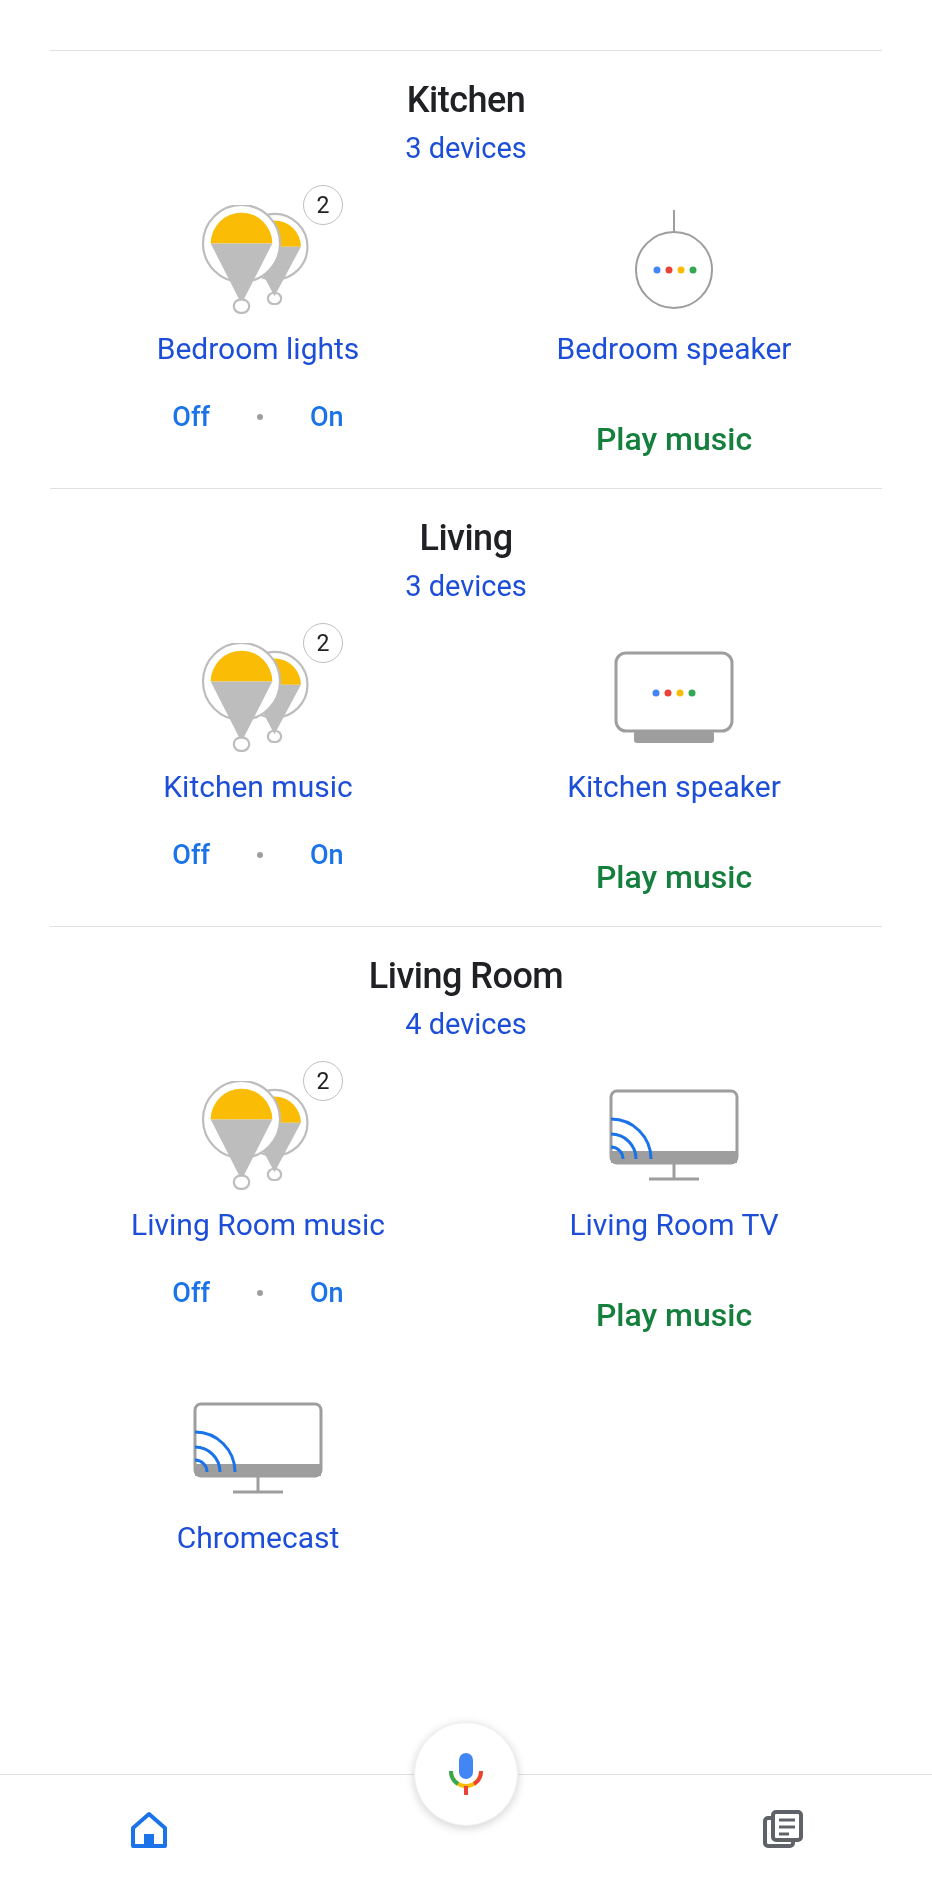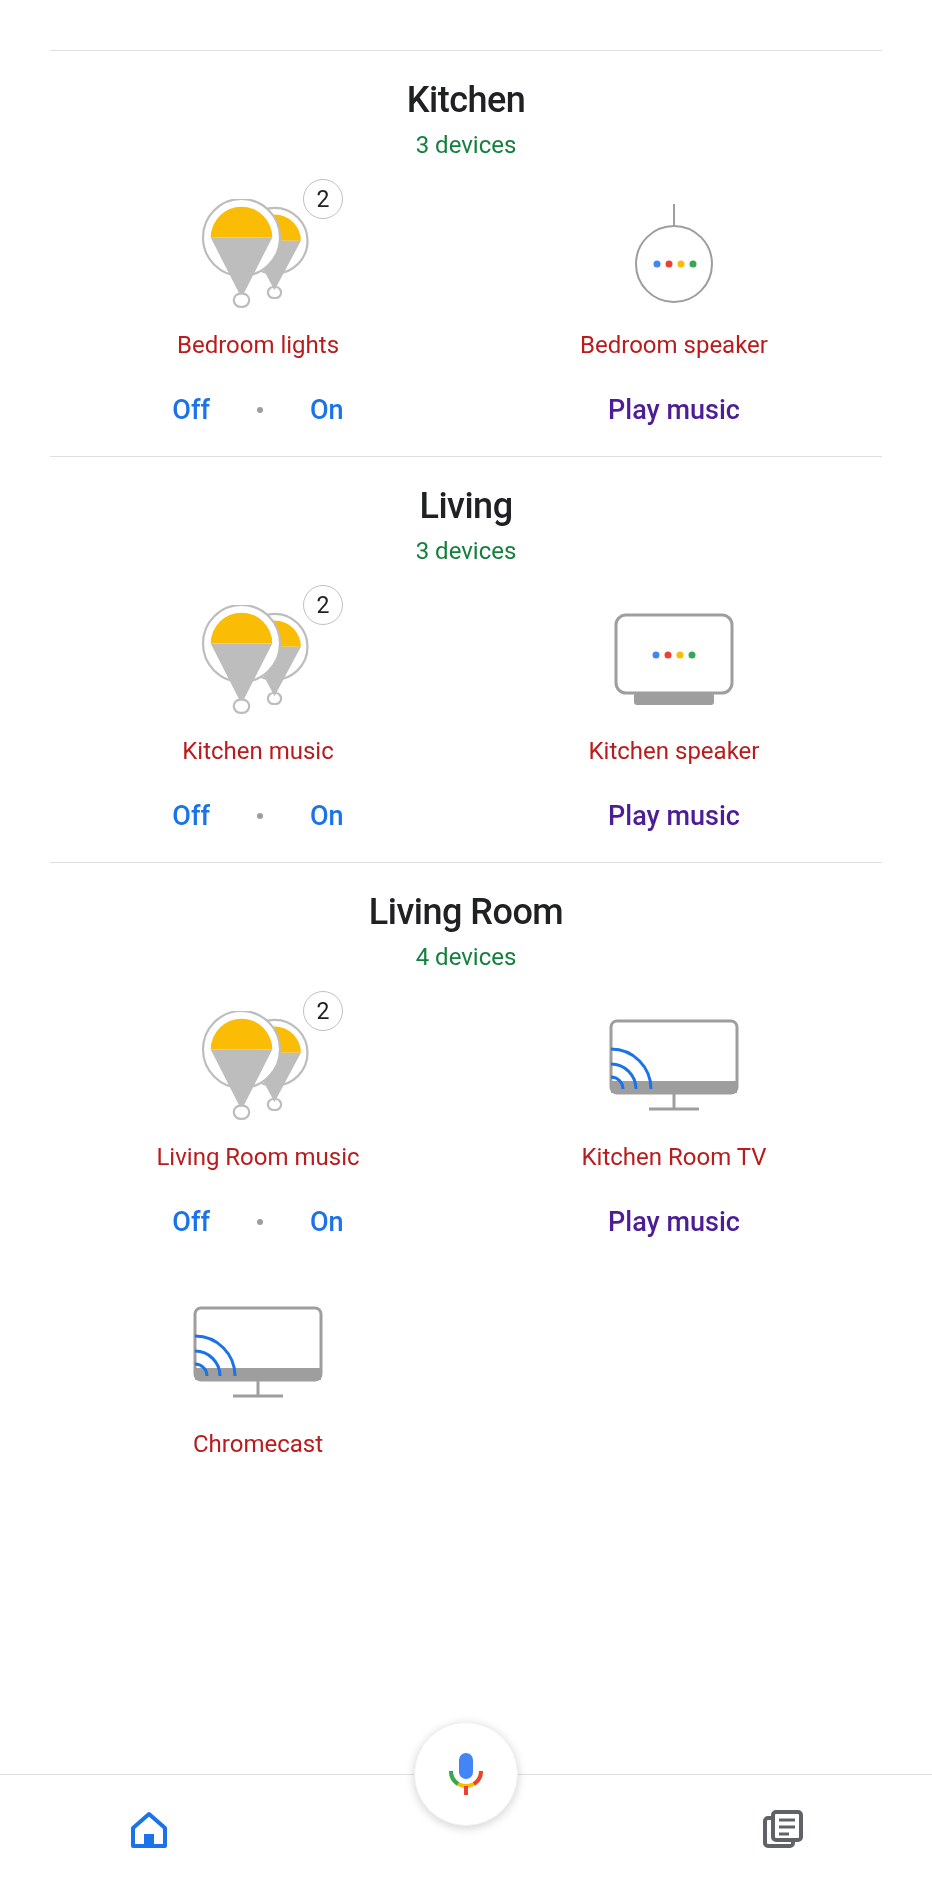--- a/index.html
+++ b/index.html
@@ -23,44 +23,44 @@
   }
   .room-title {
     text-align: center;
     font-size: 36px;
     font-weight: 500;
     color: #202124;
     letter-spacing: -0.5px;
   }
   .room-subtitle {
     text-align: center;
-    font-size: 24px;
-    color: #15803d;
+    font-size: 29px;
+    color: #1d4ed8;
     margin-top: 10px;
   }
   .device-row {
     display: flex;
     margin-top: 30px;
   }
   .device-tile {
     flex: 1;
     text-align: center;
     padding: 0 10px;
   }
   .device-icon-wrap {
     height: 130px;
     display: flex;
     align-items: center;
     justify-content: center;
     position: relative;
   }
   .device-name {
-    font-size: 24px;
-    color: #b91c1c;
-    margin-top: 12px;
+    font-size: 30px;
+    color: #1d4ed8;
+    margin-top: 6px;
     font-weight: 400;
   }
   .device-actions {
     margin-top: 35px;
     display: flex;
     align-items: center;
     justify-content: center;
     gap: 12px;
   }
   .action-btn {
@@ -73,27 +73,28 @@
     border: none;
     font-family: inherit;
   }
   .action-dot {
     width: 6px;
     height: 6px;
     border-radius: 50%;
     background: #9e9e9e;
   }
   .action-single {
-    font-size: 27px;
-    color: #4c1d95;
+    font-size: 32px;
+    color: #15803d;
     font-weight: 500;
     cursor: pointer;
     background: none;
     border: none;
     font-family: inherit;
+    margin-top: 19px;
   }
   .badge {
     position: absolute;
     top: -10px;
     right: 50%;
     margin-right: -85px;
     width: 40px;
     height: 40px;
     border-radius: 50%;
     border: 1px solid #c0c0c0;
@@ -304,21 +305,21 @@
           <div class="action-dot"></div>
           <button class="action-btn">On</button>
         </div>
       </div>
       <div class="device-tile">
         <div class="device-icon-wrap">
           <svg width="130" height="95" viewBox="0 0 130 95">
               <use href="#cast-tv"></use>
             </svg>
         </div>
-        <div class="device-name">Kitchen Room TV</div>
+        <div class="device-name">Living Room TV</div>
         <div class="device-actions">
           <button class="action-single">Play music</button>
         </div>
       </div>
     </div>
 
     <div class="device-row" style="margin-top:50px">
       <div class="device-tile">
         <div class="device-icon-wrap">
           <svg width="130" height="95" viewBox="0 0 130 95">

